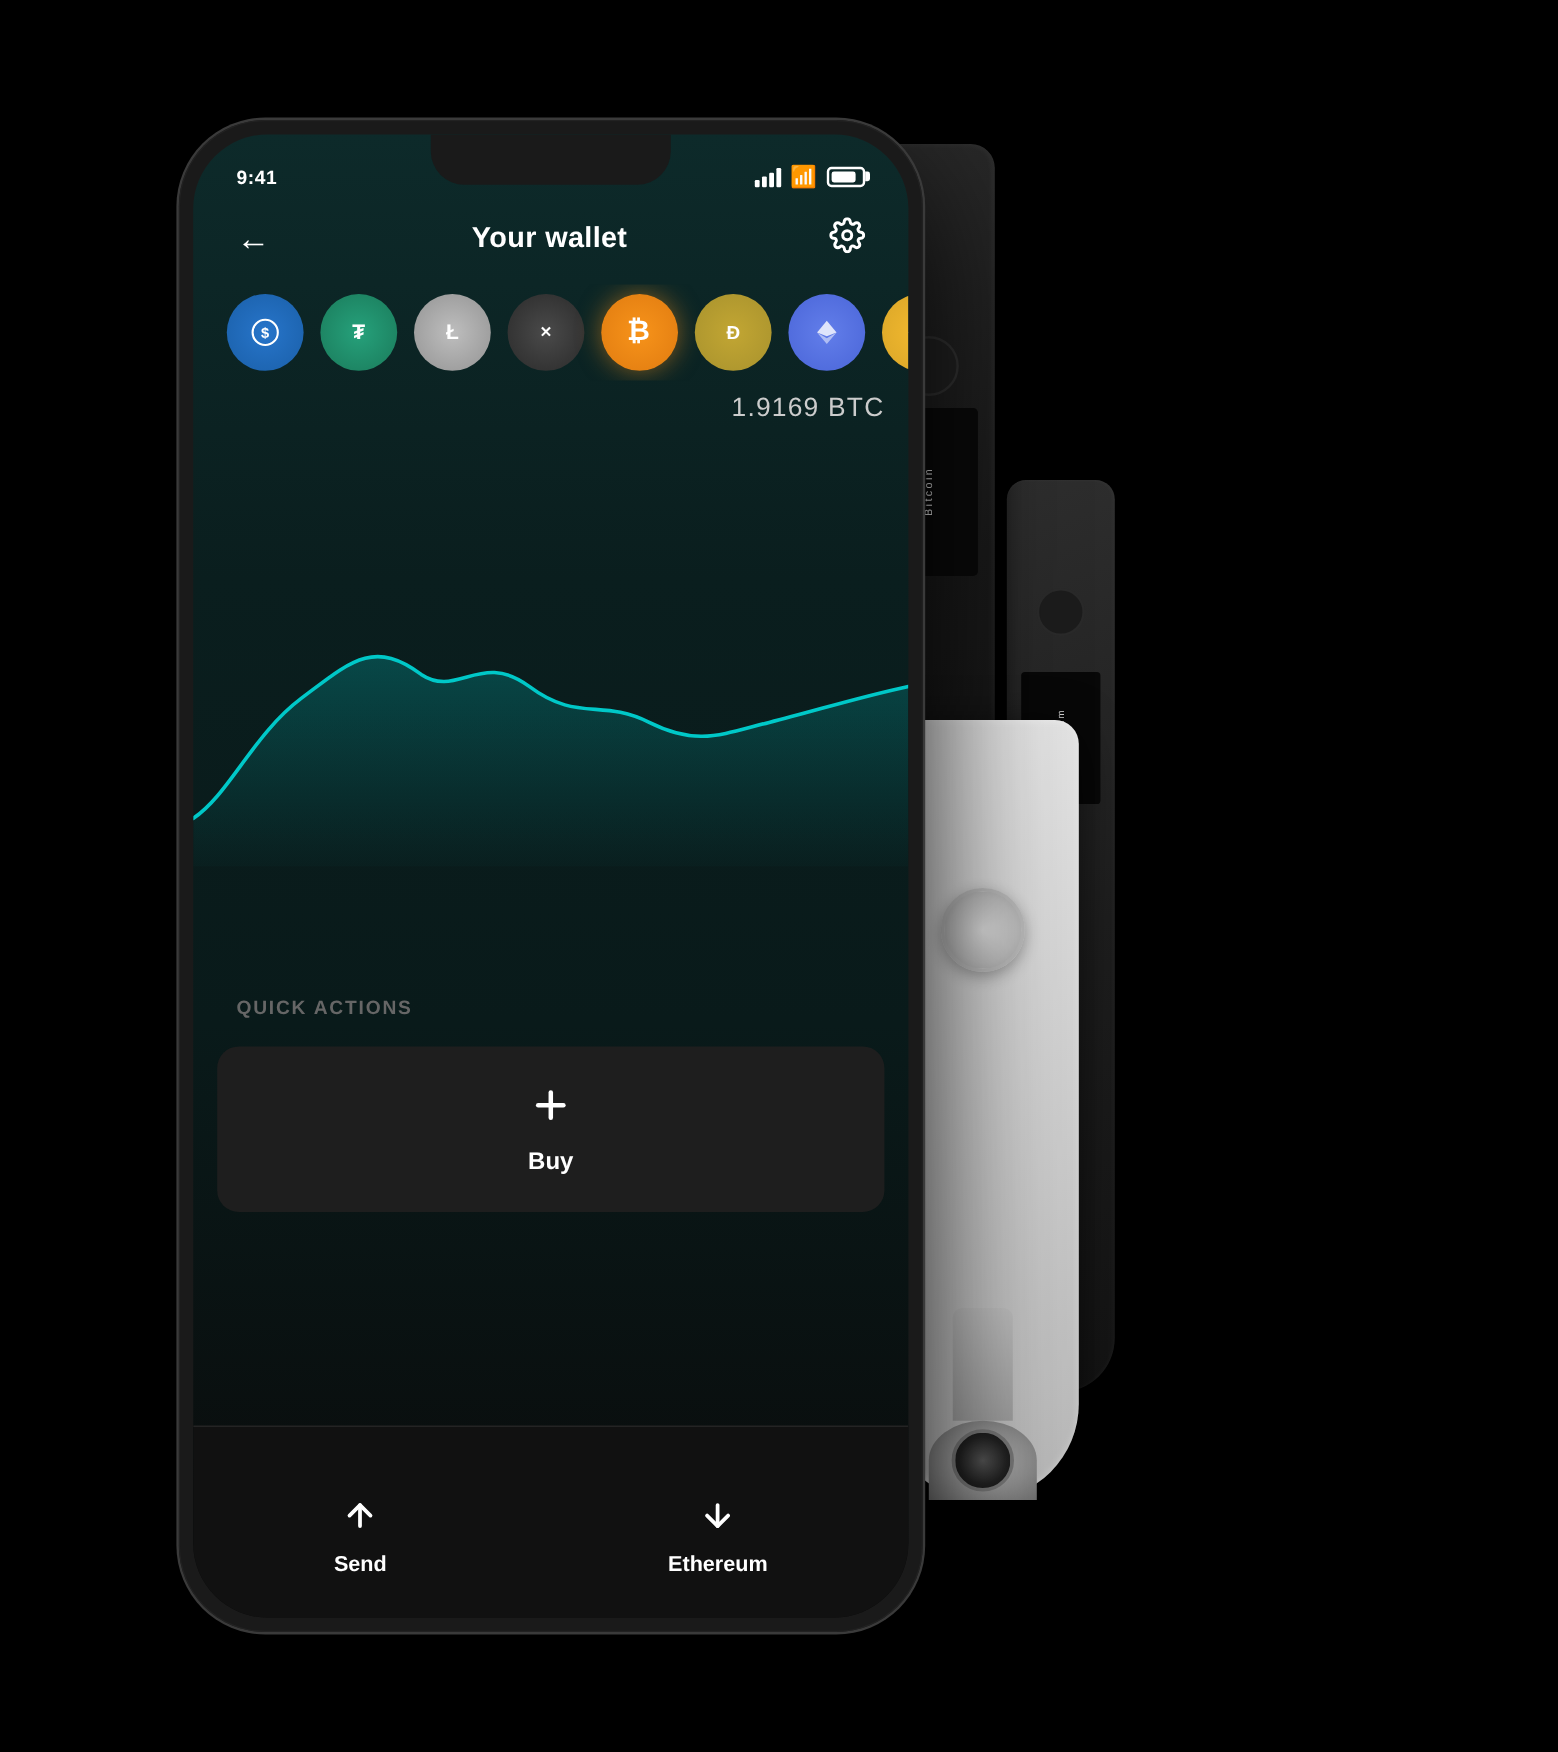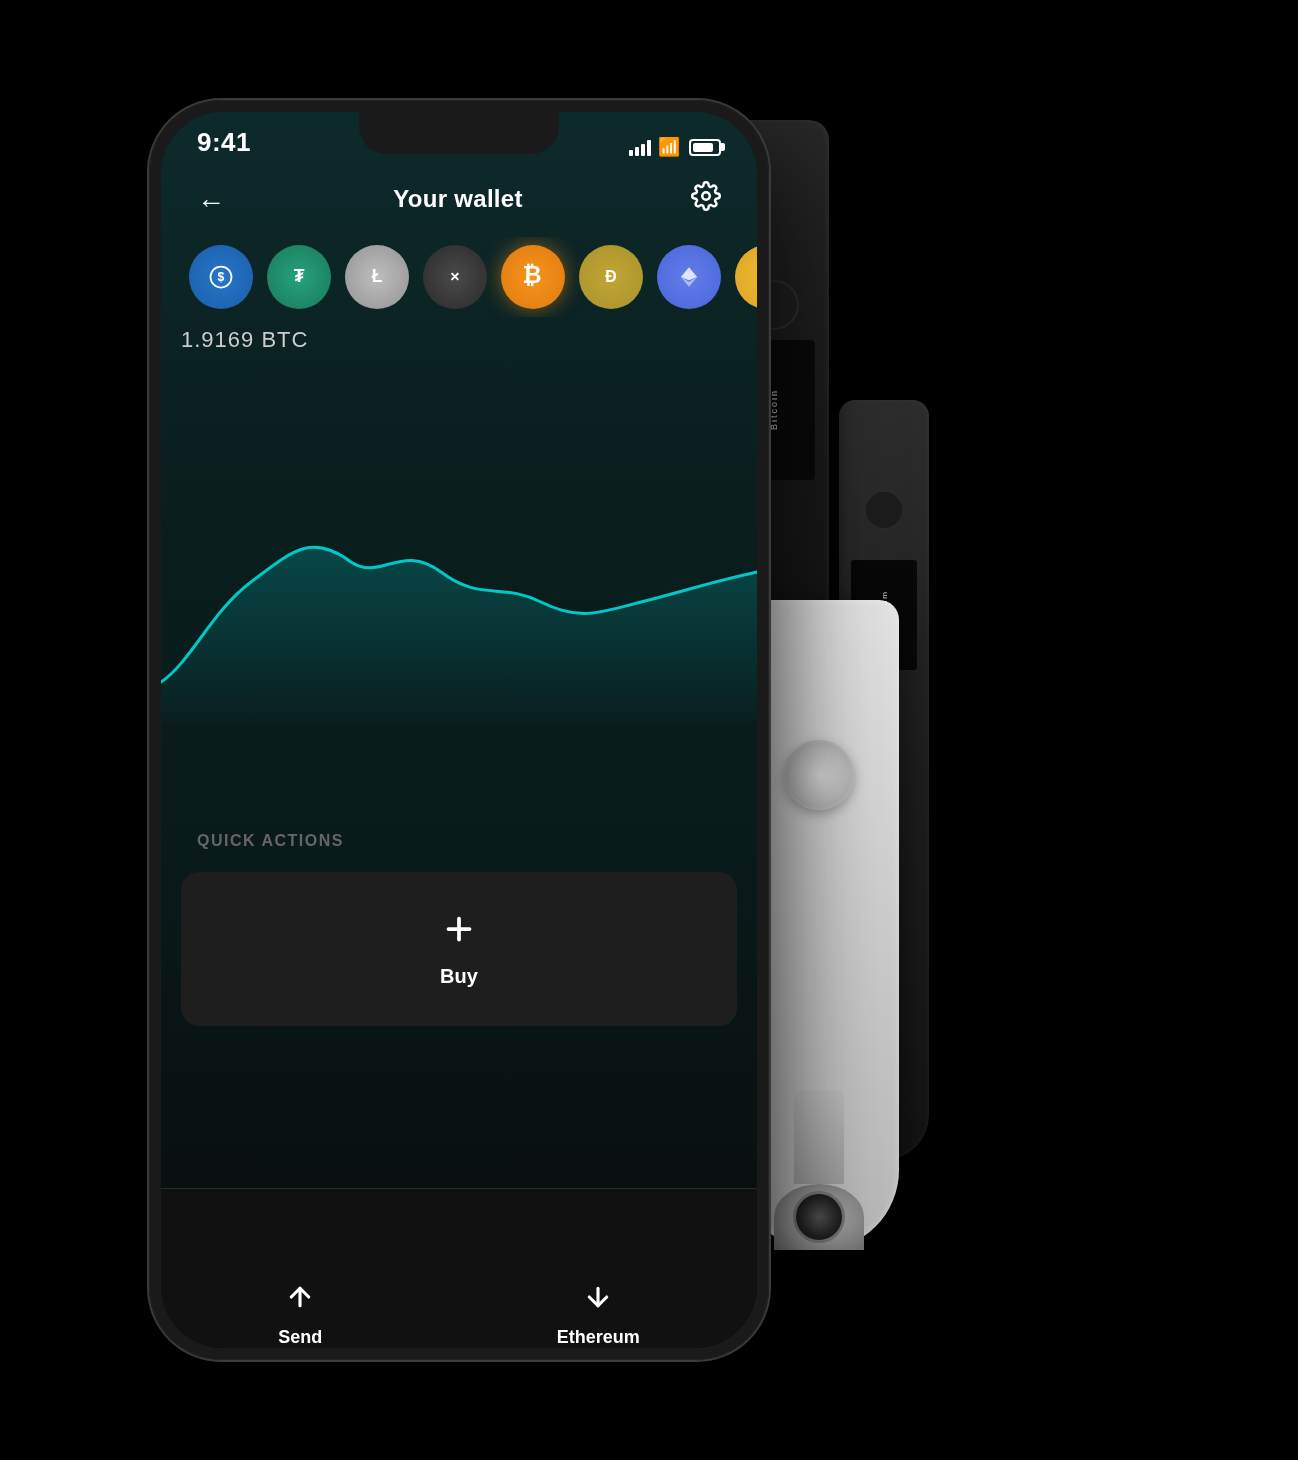--- a/index.html
+++ b/index.html
@@ -95,21 +95,21 @@
       left: 0;
       right: 0;
       height: 52px;
       display: flex;
       align-items: flex-end;
       padding: 0 36px 6px;
       z-index: 99;
     }
 
     .status-time {
-      font-size: 26px;
+      font-size: 16px;
       font-weight: 600;
       color: #fff;
       letter-spacing: 0.5px;
     }
 
     .status-icons {
       margin-left: auto;
       display: flex;
       align-items: center;
       gap: 8px;
@@ -228,21 +228,21 @@
       flex-shrink: 0;
       color: #fff;
     }
 
     
     .price-section {
       position: absolute;
       top: 215px;
       left: 0;
       right: 0;
-      text-align: left;
+      text-align: right;
       padding: 0 20px;
     }
 
     .btc-amount {
       color: #ccc;
       font-size: 22px;
       font-weight: 400;
       letter-spacing: 1px;
       margin-bottom: 8px;
     }
@@ -330,21 +330,21 @@
       left: 20px;
       right: 20px;
       display: flex;
       gap: 12px;
     }
 
     .action-btn {
       flex: 1;
       background: #1e1e1e;
       border-radius: 18px;
-      height: 154px;
+      height: 138px;
       display: flex;
       flex-direction: column;
       align-items: center;
       justify-content: center;
       gap: 10px;
       cursor: pointer;
     }
 
     .action-btn-icon {
       font-size: 32px;
@@ -360,21 +360,21 @@
     
     .bottom-nav {
       position: absolute;
       bottom: 0;
       left: 0;
       right: 0;
       height: 160px;
       background: #111;
       border-top: 1px solid #2a2a2a;
       display: flex;
-      align-items: flex-end;
+      align-items: center;
       justify-content: space-around;
       padding-top: 24px;
     }
 
     .bottom-nav-item {
       display: flex;
       flex-direction: column;
       align-items: center;
       gap: 8px;
       cursor: pointer;

